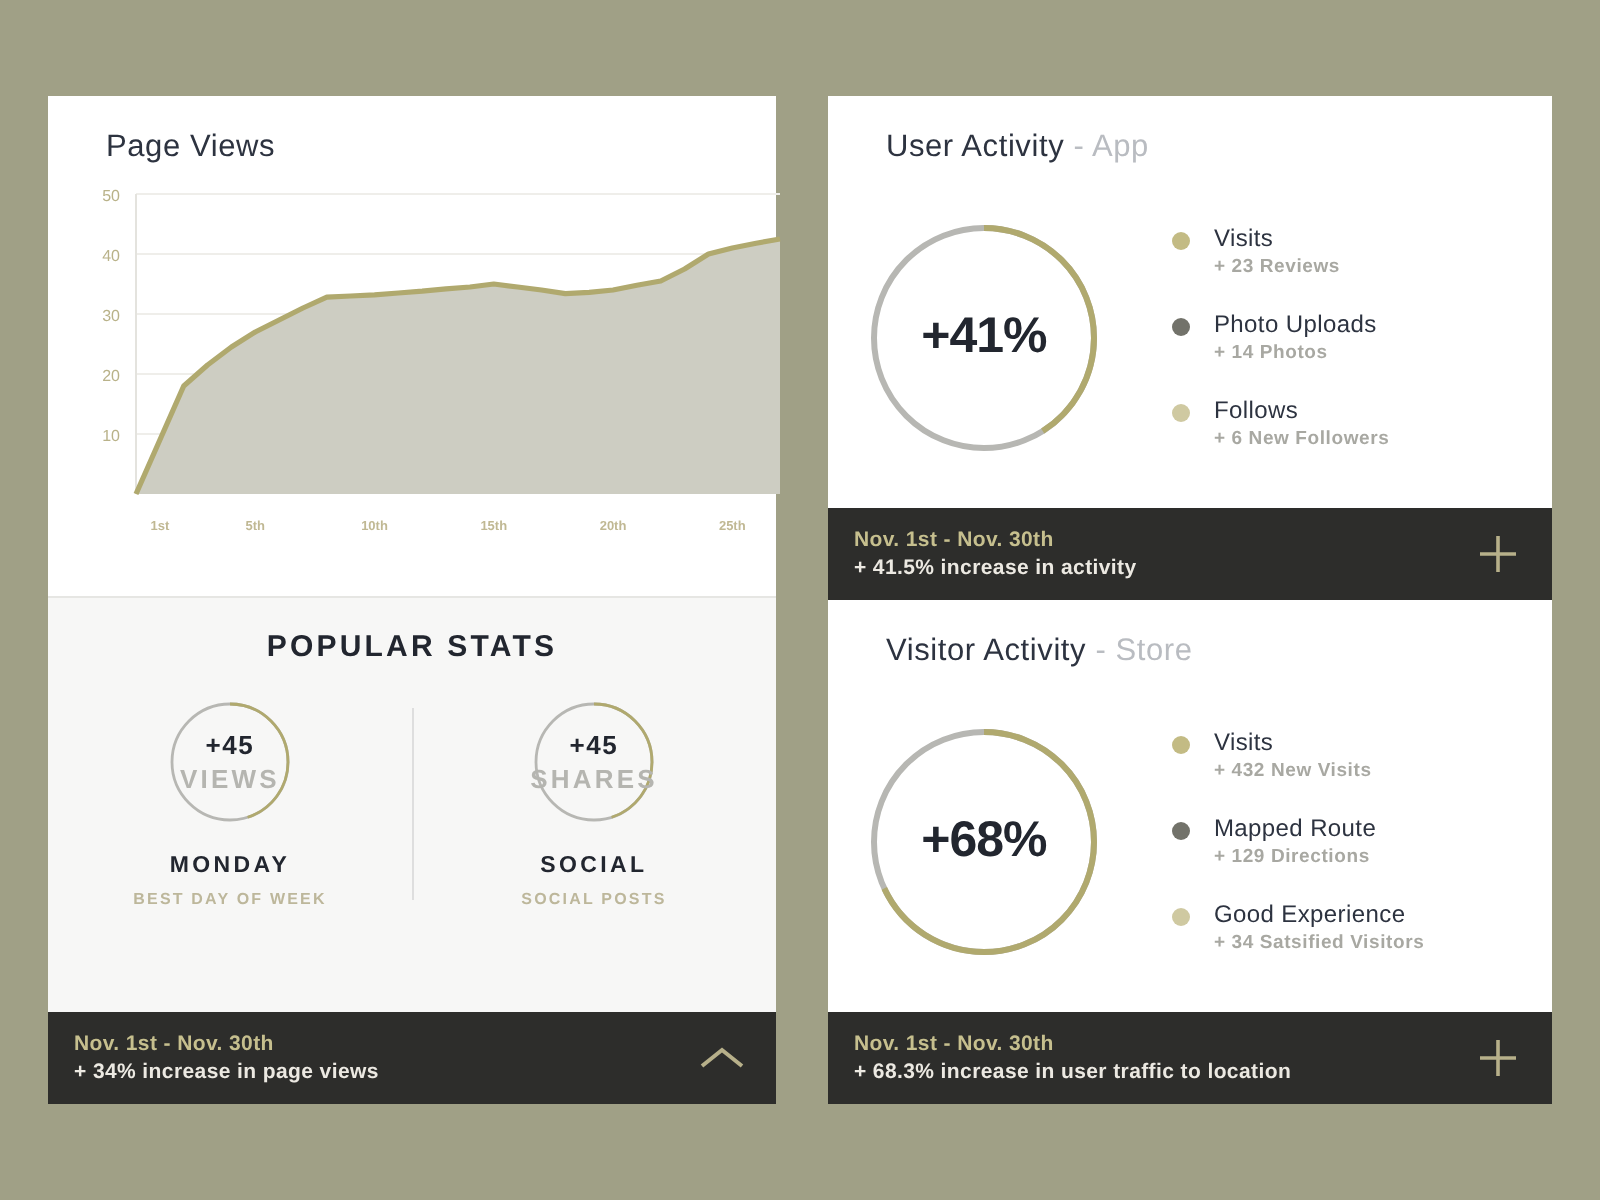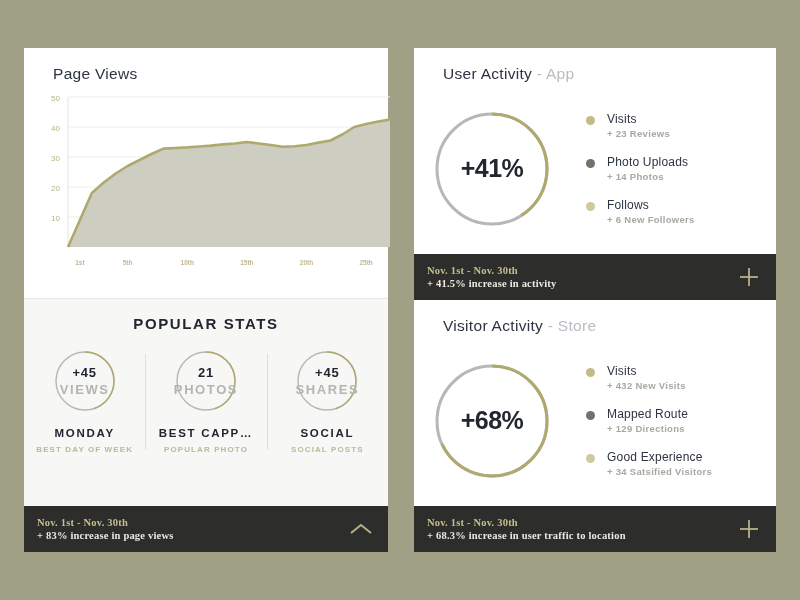--- a/index.html
+++ b/index.html
@@ -44,21 +44,20 @@
 
   
   .footer {
     background: #2d2d2b;
     height: 46px;
     display: flex;
     align-items: center;
     justify-content: space-between;
     padding: 0 14px 0 13px;
     flex: 0 0 auto;
-    font-family: Liberation Serif, serif;
   }
   .footer-lines { display: flex; flex-direction: column; gap: 2px; }
   .footer-range {
     font-size: 10.5px; font-weight: bold; letter-spacing: 0.2px;
     color: #c6bf8e;
   }
   .footer-note {
     font-size: 10.5px; font-weight: bold; letter-spacing: 0.2px;
     color: #ece9e2;
   }
@@ -179,44 +178,33 @@
                 <div class="ring-unit">VIEWS</div>
               </div></div>
             <div class="stat-name">MONDAY</div>
             <div class="stat-sub">BEST DAY OF WEEK</div>
           </div>
           <div class="stat-col">
             <div class="ring-wrap"><svg width="62" height="62" viewBox="0 0 62 62">
                 <circle cx="31" cy="31" r="29" fill="none" stroke="#b7b7b3" stroke-width="1.4"></circle>
                 <circle cx="31" cy="31" r="29" fill="none" stroke="#b0a96e" stroke-width="1.4" stroke-dasharray="81.9955682586936 182.212373908208" transform="rotate(-90 31 31)"></circle>
               </svg><div class="ring-inner">
-                <div class="ring-value">21</div>
-                <div class="ring-unit">PHOTOS</div>
-              </div></div>
-            <div class="stat-name">BEST CAPP…</div>
-            <div class="stat-sub">POPULAR PHOTO</div>
-          </div>
-          <div class="stat-col">
-            <div class="ring-wrap"><svg width="62" height="62" viewBox="0 0 62 62">
-                <circle cx="31" cy="31" r="29" fill="none" stroke="#b7b7b3" stroke-width="1.4"></circle>
-                <circle cx="31" cy="31" r="29" fill="none" stroke="#b0a96e" stroke-width="1.4" stroke-dasharray="81.9955682586936 182.212373908208" transform="rotate(-90 31 31)"></circle>
-              </svg><div class="ring-inner">
                 <div class="ring-value">+45</div>
                 <div class="ring-unit">SHARES</div>
               </div></div>
             <div class="stat-name">SOCIAL</div>
             <div class="stat-sub">SOCIAL POSTS</div>
           </div>
         </div>
     </div>
 
     <div class="footer">
       <div class="footer-lines">
         <div class="footer-range">Nov. 1st - Nov. 30th</div>
-        <div class="footer-note">+ 83% increase in page views</div>
+        <div class="footer-note">+ 34% increase in page views</div>
       </div>
       <div class="icon-btn">
         <svg width="22" height="12" viewBox="0 0 22 12">
           <polyline points="1,10 11,2 21,10" fill="none" stroke="#b7b08a" stroke-width="2"></polyline>
         </svg>
       </div>
     </div>
 
   </div>
 

